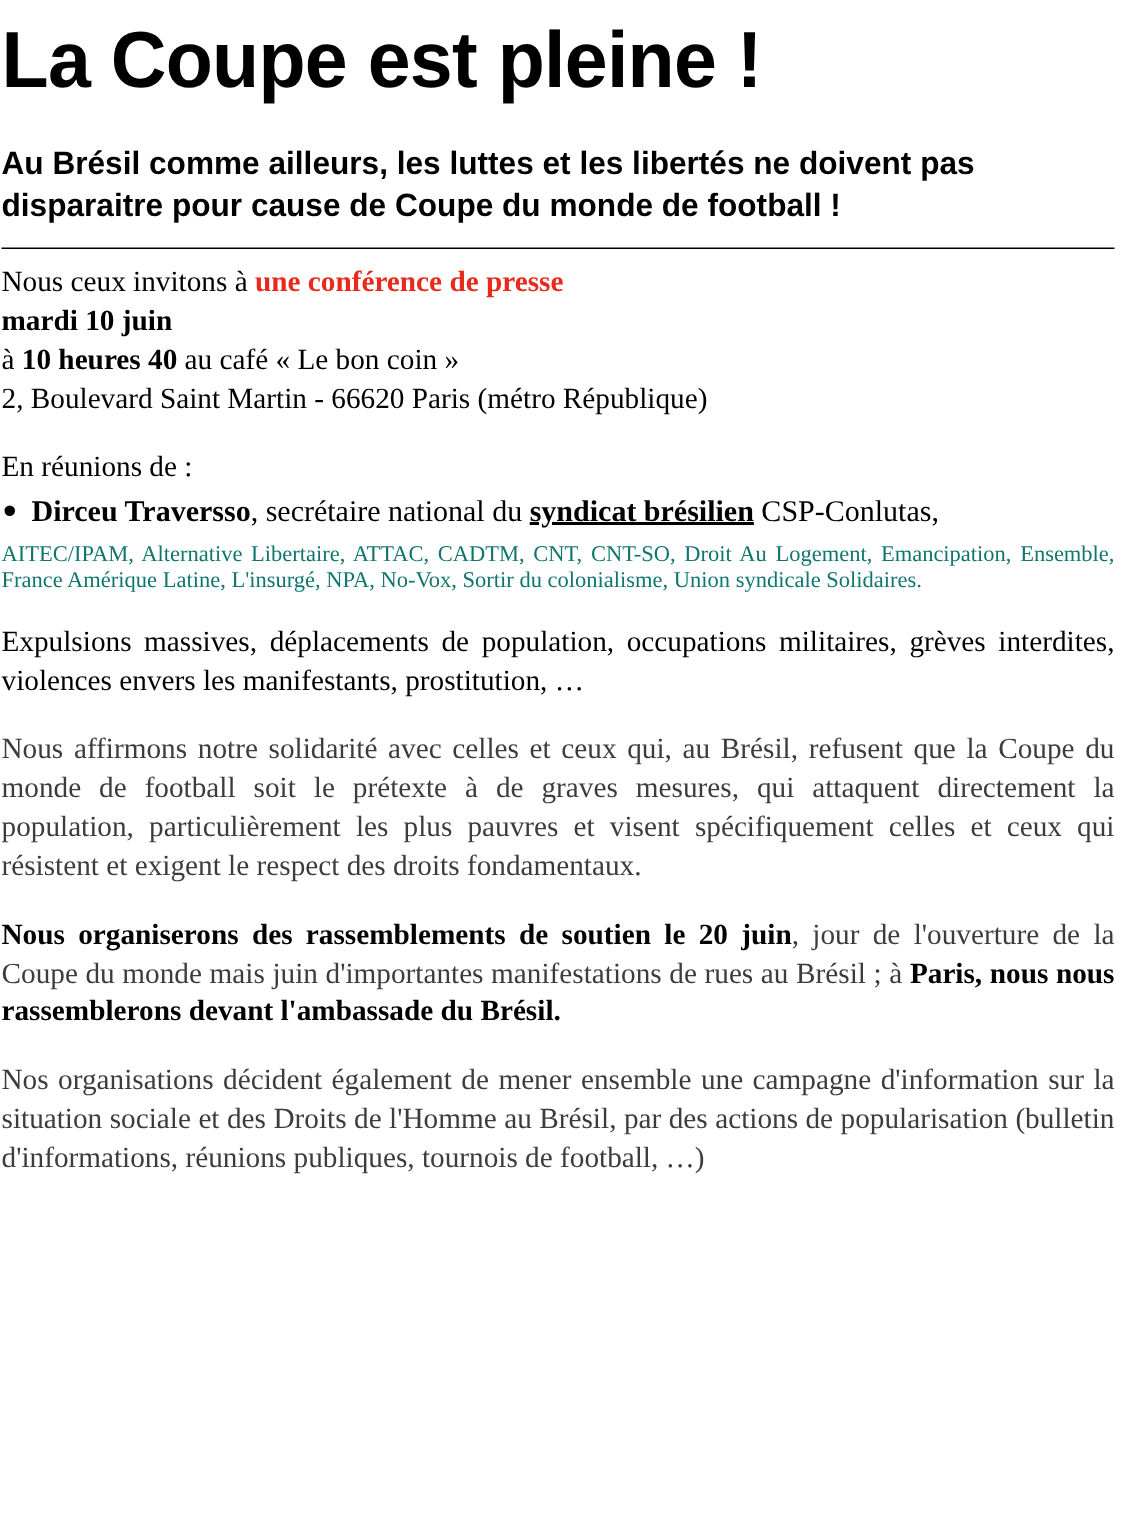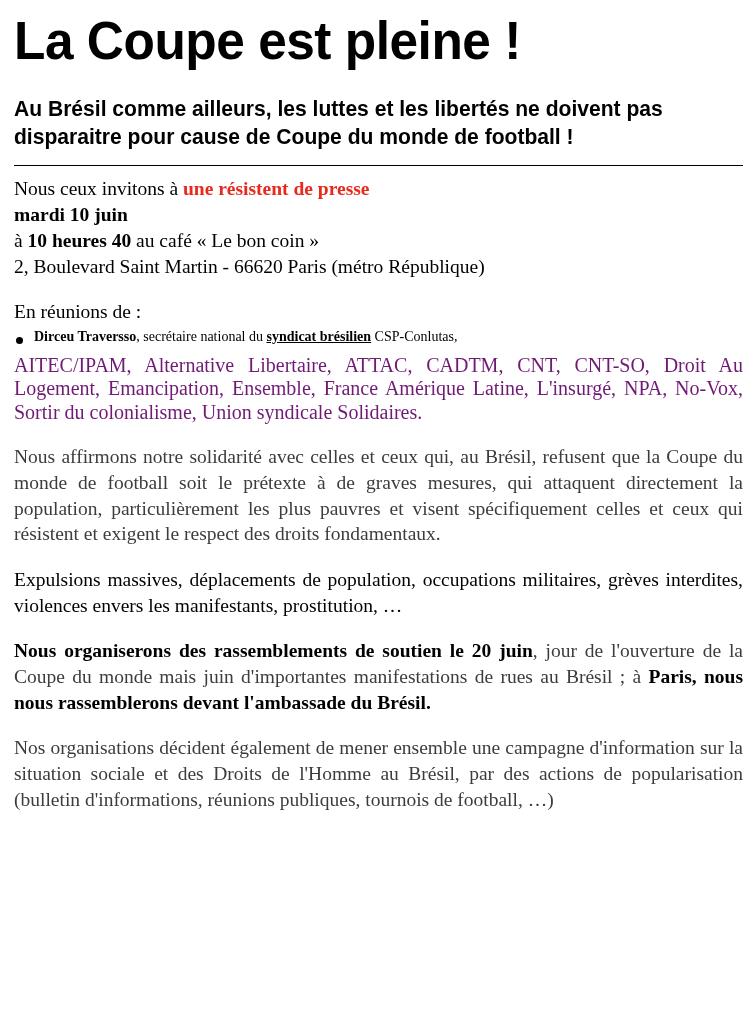--- a/index.html
+++ b/index.html
@@ -11,21 +11,21 @@
     width: 753px;
     height: 1022px;
     font-family: "Liberation Serif", serif;
     color: #000000;
     overflow: hidden;
   }
   .page {
     width: 753px;
     height: 1022px;
     box-sizing: border-box;
-    padding: 8px 10px 0 14px;
+    padding: 8px 10px 0 1px;
     position: relative;
   }
 
   
   .title {
     font-family: "Liberation Sans", sans-serif;
     font-weight: bold;
     font-size: 53px;
     line-height: 1.02;
     letter-spacing: -0.5px;
@@ -65,21 +65,21 @@
   .presence {
     font-size: 19.5px;
     line-height: 1.33;
     margin-top: 19px;
   }
 
   ul.bullets {
     list-style: none;
     margin: 3px 0 0 0;
     padding: 0;
-    font-size: 14px;
+    font-size: 20px;
     line-height: 1.3;
   }
   ul.bullets > li {
     position: relative;
     padding-left: 20px;
     margin-bottom: 1px;
     text-align: justify;
   }
   ul.bullets > li::before {
     content: "";
@@ -89,23 +89,23 @@
     width: 7px;
     height: 7px;
     background: #000;
     border-radius: 50%;
   }
   ul.bullets b { font-weight: bold; }
   ul.bullets u { text-decoration: underline; font-weight: bold; }
   ul.bullets i { font-style: italic; }
 
   .orgs {
-    font-size: 20px;
+    font-size: 15px;
     line-height: 1.18;
-    color: #701a75;
+    color: #0f766e;
     margin-top: 8px;
     text-align: justify;
     text-align-last: left;
   }
 
   
   .para {
     font-size: 19.5px;
     line-height: 1.33;
     margin-top: 19px;
@@ -120,35 +120,35 @@
 
 <div class="page">
 
   <h1 class="title">La Coupe est pleine !</h1>
 
   <h2 class="subtitle">Au Brésil comme ailleurs, les luttes et les libertés ne doivent pas disparaitre pour cause de Coupe du monde de football !</h2>
 
   <hr class="rule">
 
   <div class="invite">
-    <div><span>Nous ceux invitons à </span><span class="red">une résistent de presse</span></div>
+    <div><span>Nous ceux invitons à </span><span class="red">une conférence de presse</span></div>
     <div><b>mardi 10 juin</b></div>
     <div><span>à </span><b>10 heures 40</b><span> au café « Le bon coin »</span></div>
     <div>2, Boulevard Saint Martin - 66620 Paris (métro République)</div>
   </div>
 
   <div class="presence">En réunions de :</div>
 
   <ul class="bullets">
     <li><b>Dirceu Traversso</b><span>, secrétaire national du </span><u>syndicat brésilien</u><span> CSP-Conlutas,</span></li>
   </ul>
 
   <div class="orgs">AITEC/IPAM, Alternative Libertaire, ATTAC, CADTM, CNT, CNT-SO, Droit Au Logement, Emancipation, Ensemble, France Amérique Latine, L'insurgé, NPA, No-Vox, Sortir du colonialisme, Union syndicale Solidaires.</div>
 
+  <p class="para">Expulsions massives, déplacements de population, occupations militaires, grèves interdites, violences envers les manifestants, prostitution, …</p>
+
   <p class="para gray"> Nous affirmons notre solidarité avec celles et ceux qui, au Brésil, refusent que la Coupe du monde de football soit le prétexte à de graves mesures, qui attaquent directement la population, particulièrement les plus pauvres et visent spécifiquement celles et ceux qui résistent et exigent le respect des droits fondamentaux.</p>
-
-  <p class="para">Expulsions massives, déplacements de population, occupations militaires, grèves interdites, violences envers les manifestants, prostitution, …</p>
 
   <p class="para gray"><b>Nous organiserons des rassemblements de soutien le 20 juin</b><span>, jour de l'ouverture de la Coupe du monde mais juin d'importantes manifestations de rues au Brésil ; à </span><b>Paris, nous nous rassemblerons devant l'ambassade du Brésil.</b></p>
 
   <p class="para gray">Nos organisations décident également de mener ensemble une campagne d'information sur la situation sociale et des Droits de l'Homme au Brésil, par des actions de popularisation (bulletin d'informations, réunions publiques, tournois de football, …)</p>
 
 </div>
 
 </body></html>

